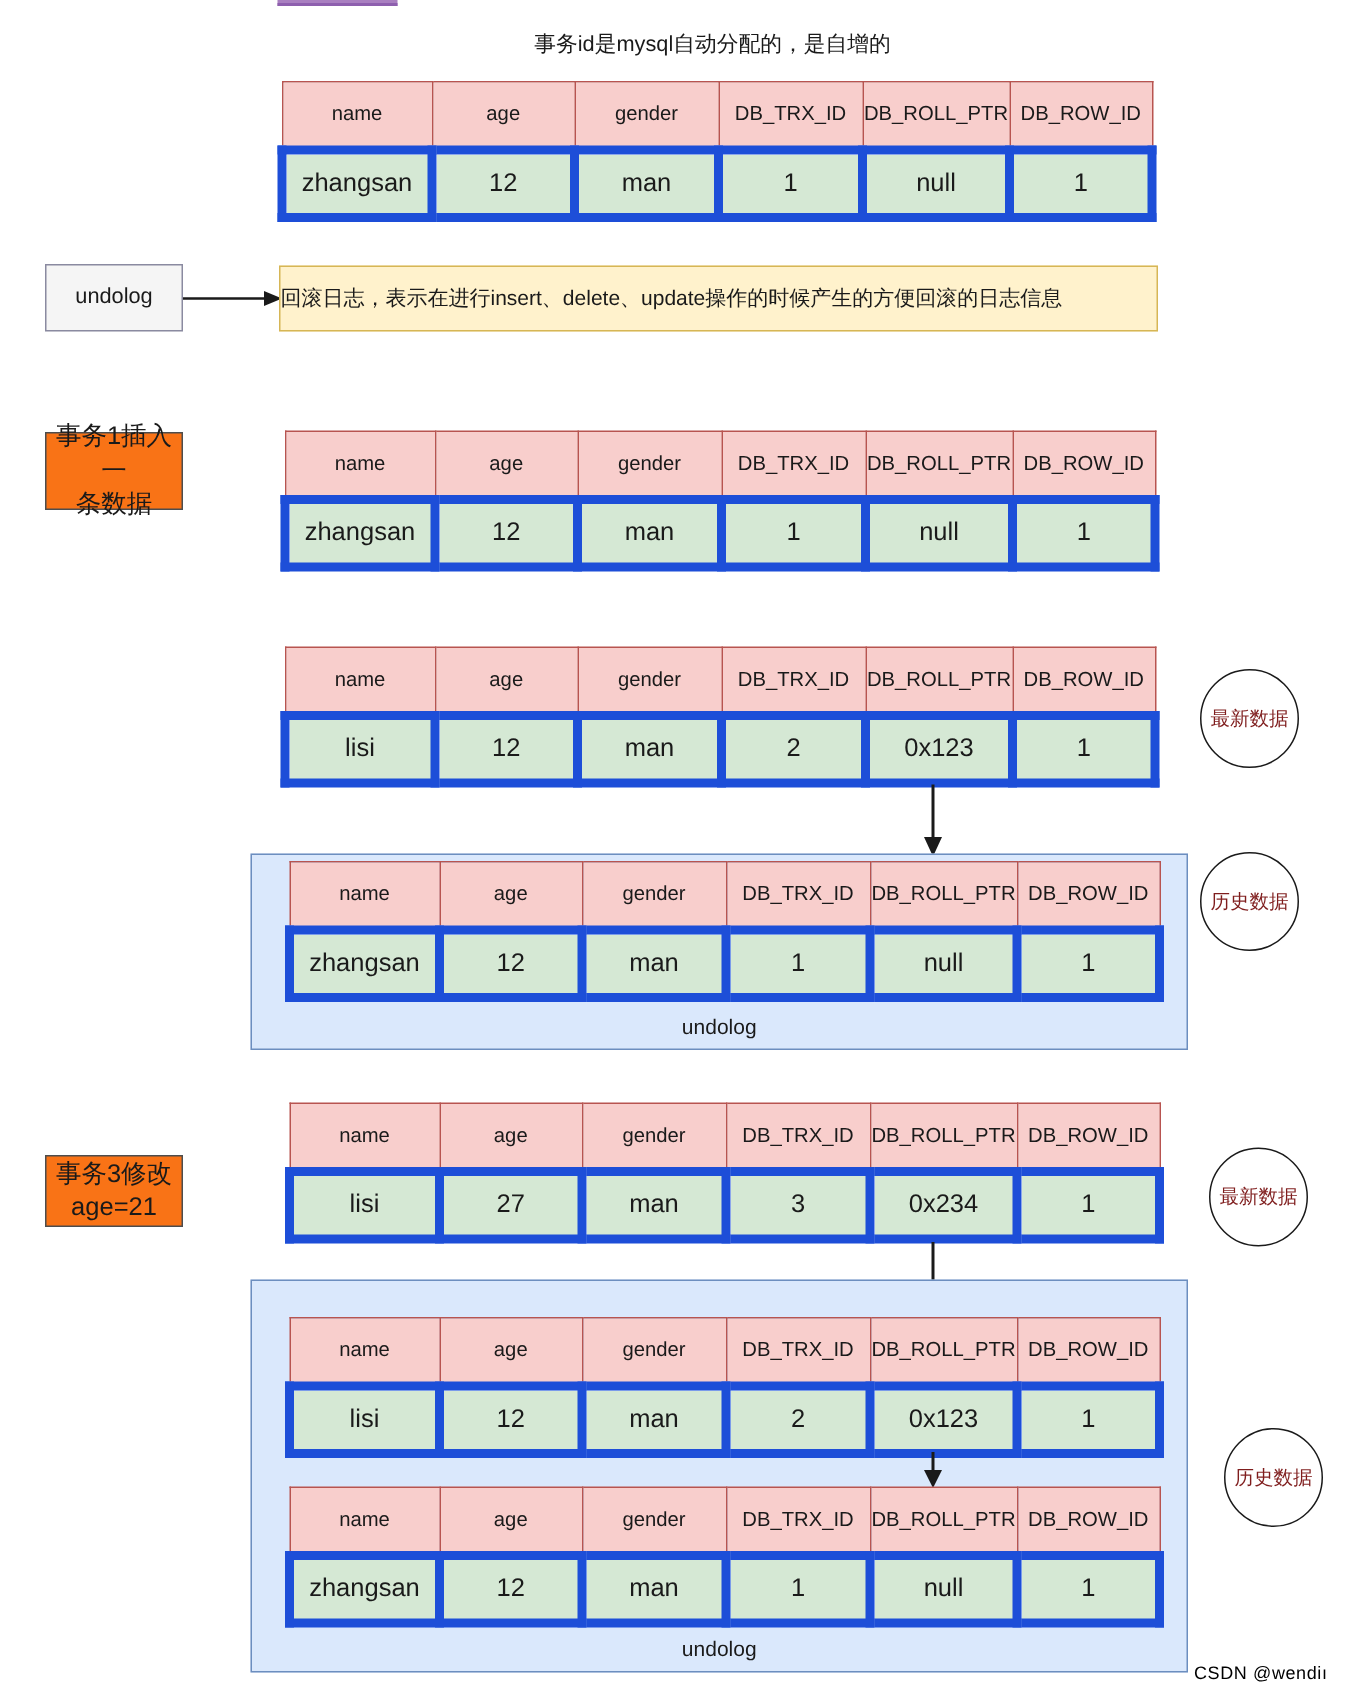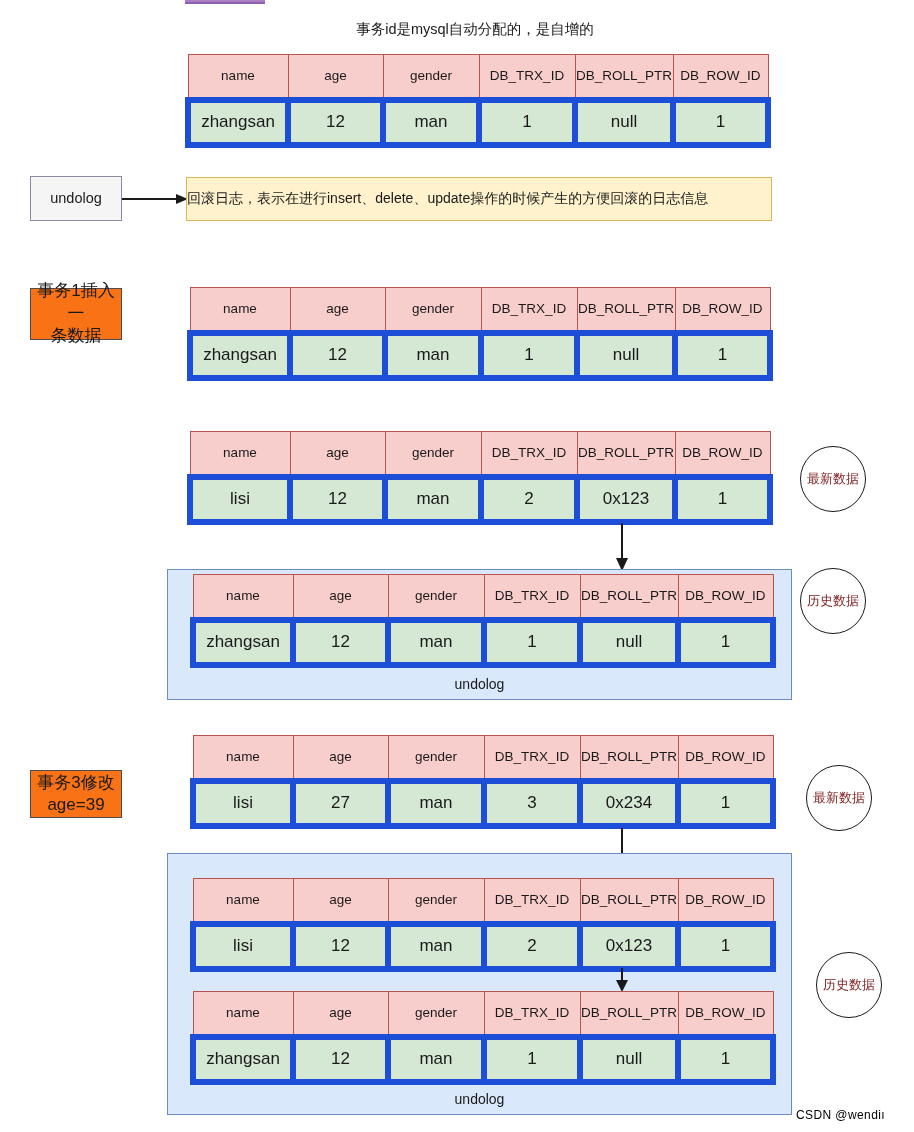--- a/index.html
+++ b/index.html
@@ -290,21 +290,21 @@
     </tr>
   </tbody>
     </table>
 
   <div class="abs circ" style="left:800px; top:568px; width:66px; height:66px;">
     <span>历史数据</span>
   </div>
 
   <div class="abs labelbox" style="left:30px; top:742px; width:92px; height:48px; flex-direction:column;margin-top:28px;">
     <span>事务3修改</span>
-    <span>age=39</span>
+    <span>age=21</span>
   </div>
 
   <table class="dtable abs" style="left:190px; top:735px;">
     <colgroup>
         <col class="c0">
         <col class="c1">
         <col class="c2">
         <col class="c3">
         <col class="c4">
         <col class="c5">

